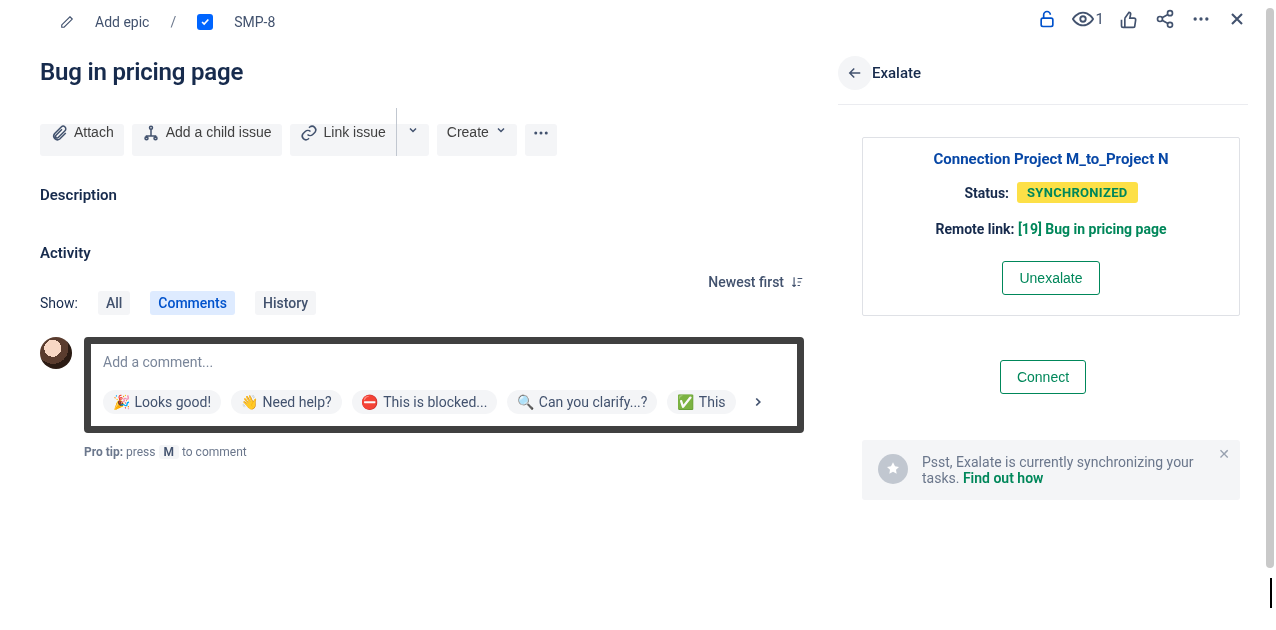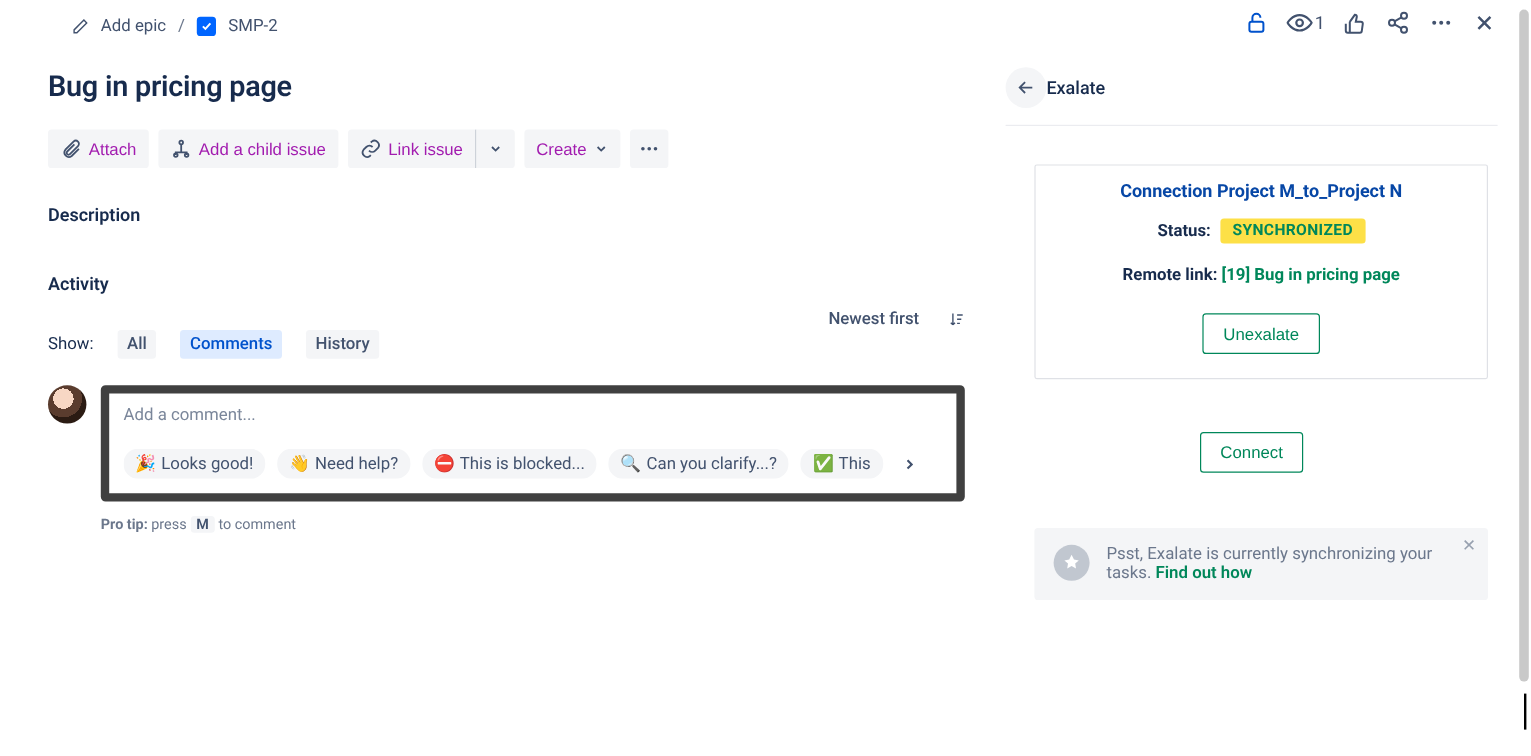--- a/index.html
+++ b/index.html
@@ -40,21 +40,21 @@
     
     .top-row {
       display: flex;
       align-items: center;
       justify-content: space-between;
       padding-top: 4px;
     }
     .breadcrumb {
       display: flex;
       align-items: center;
-      gap: 10px;
+      gap: 21px;
       color: #42526E;
       font-size: 14px;
       padding-left: 20px;
     }
     .breadcrumb .pencil-icon {
       width: 14px; height: 14px; display:inline-block;
     }
     .bc-sep { color: #6B778C; }
     .issue-type-icon {
       width: 16px; height: 16px; background: #0065FF; border-radius: 3px;
@@ -89,25 +89,25 @@
       align-items: center;
     }
     .btn {
       background: #F4F5F7;
       border: none;
       border-radius: 3px;
       padding: 0 10px;
       height: 32px;
       font-size: 14px;
       font-weight: 500;
-      color: #a21caf;
+      color: #404040;
       display: inline-flex;
-      align-items: center;
       gap: 6px;
       cursor: pointer;
+      margin-top: 16px;
     }
     .btn.icon-only { padding: 0; width:32px; justify-content:center;}
     .btn-split { display:flex; }
     .btn-split .btn:first-child { border-radius: 3px 0 0 3px; }
     .btn-split .divider { width:1px; background:#C1C7D0; }
     .btn-split .btn:last-child { border-radius: 0 3px 3px 0; width:32px; padding:0; justify-content:center;}
 
     .section-h {
       font-weight: 600;
       font-size: 15px;
@@ -131,21 +131,21 @@
     }
     .tab-row {
       display:flex; align-items:center; gap:20px; margin-top:29px;
     }
     .tab-label { color:#172B4D; font-size:14px; }
     .tab {
       background:#F4F5F7; color:#42526E; border-radius:3px; padding:4px 8px; font-size:14px; font-weight:500; cursor:pointer;
     }
     .tab.active { background:#DEEBFF; color:#0052CC; }
     .sort-btn {
-      display:flex; align-items:center; gap:24px; font-size:14px; font-weight:500; color:#42526E; cursor:pointer;
+      display:flex; align-items:center; gap:6px; font-size:14px; font-weight:500; color:#42526E; cursor:pointer;
       margin-top:30px;
     }
 
     .comment-block { display:flex; gap:12px; margin-top:22px; }
     .avatar {
       width:32px; height:32px; border-radius:50%;
       background: radial-gradient(circle at 40% 35%, #f7d7c4 0 30%, #5a3c2e 30% 55%, #2b1b13 55% 100%);
       flex-shrink:0;
     }
     .comment-box {
@@ -236,21 +236,21 @@
               <path d="M17 3l4 4L7 21H3v-4L17 3z"></path>
             </svg>
         </span>
         <span>Add epic</span>
         <span class="bc-sep">/</span>
         <span class="issue-type-icon">
           <svg width="10" height="10" viewBox="0 0 24 24" fill="none" stroke="#fff" stroke-width="4">
               <path d="M5 12l5 5L20 6"></path>
             </svg>
         </span>
-        <span>SMP-2</span>
+        <span>SMP-8</span>
       </div>
     </div>
 
     <h1 class="issue-title">Bug in pricing page</h1>
 
     <div class="action-row">
       <button class="btn">
         <svg width="18" height="18" viewBox="0 0 24 24" fill="none" stroke="#42526E" stroke-width="2">
             <path d="M21 12l-8 8a5 5 0 01-7-7l9-9a3.5 3.5 0 015 5l-9 9a2 2 0 01-3-3l8-8"></path>
           </svg>

